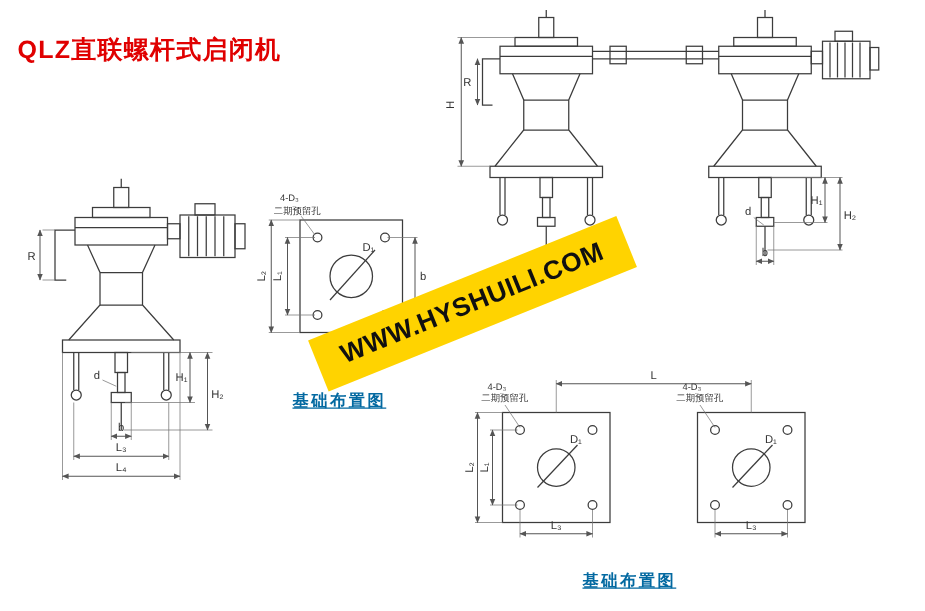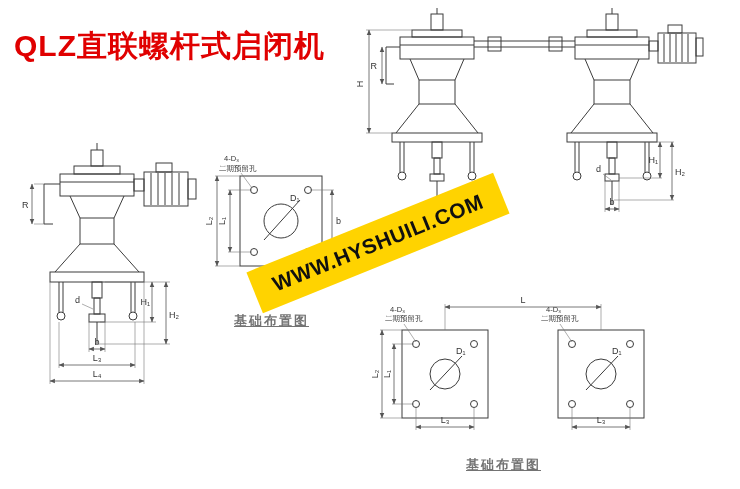--- a/index.html
+++ b/index.html
@@ -3,32 +3,32 @@
 <meta charset="utf-8">
 <style>
   html,body{margin:0;padding:0;}
   body{
     width:740px;height:489px;position:relative;overflow:hidden;
     background:#ffffff;
     font-family:"Liberation Sans", sans-serif;
   }
   #page-title{
     position:absolute;left:14px;top:26px;margin:0;
-    font-size:30px;font-weight:bold;letter-spacing:1px;color:#e00000;
+    font-size:20px;font-weight:bold;letter-spacing:1px;color:#e00000;
   }
   svg{position:absolute;left:0;top:0;}
   .draw rect,.draw circle,.draw polyline,.draw path,.draw line{
     fill:none;stroke:var(--line,#3c3c3c);stroke-width:1;
   }
   .ext{stroke:#777 !important;stroke-width:.6 !important;}
   .dim{stroke:#555 !important;stroke-width:.8 !important;}
   text{fill:#333;stroke:none;font-size:9px;font-family:"Liberation Sans",sans-serif;}
   text.note{font-size:7.5px;}
   .caption{
-    position:absolute;font-size:13px;font-weight:bold;color:#737373;
+    position:absolute;font-size:13px;font-weight:bold;color:#0369a1;
     text-decoration:underline;letter-spacing:2px;
   }
   #caption-single{left:234px;top:312px;}
   #caption-double{left:466px;top:456px;}
   #watermark{
     position:absolute;left:245px;top:221px;width:266px;height:44px;
     transform:rotate(-22deg);
     display:flex;align-items:center;justify-content:center;
     font-size:21px;font-weight:bold;color:#101010;letter-spacing:.5px;
     z-index:5;

